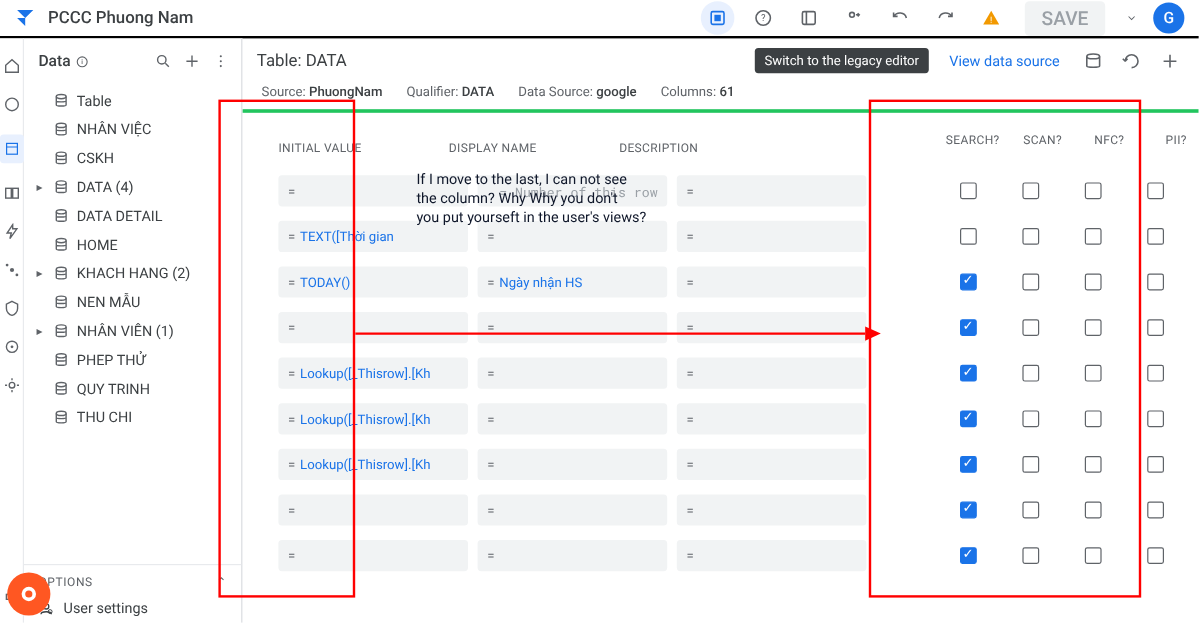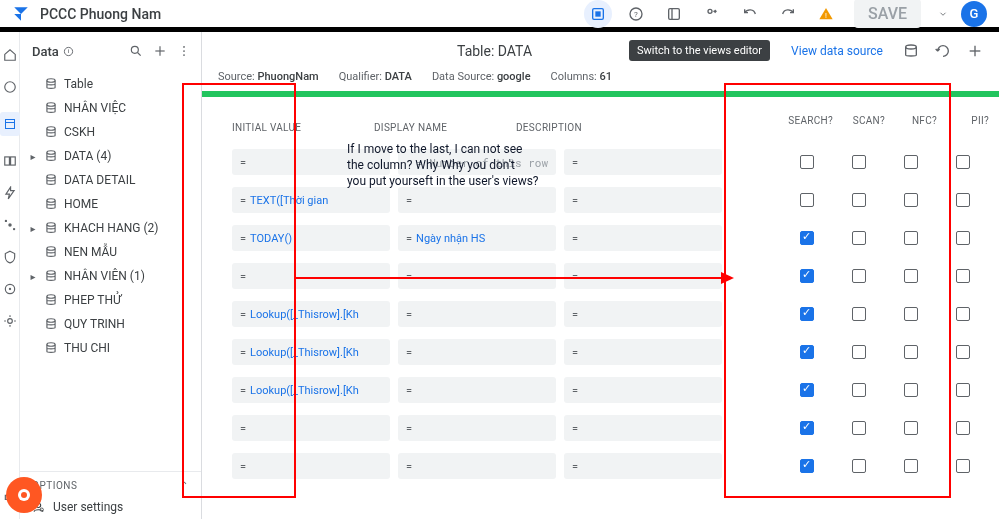--- a/index.html
+++ b/index.html
@@ -1,19 +1,19 @@
 <!DOCTYPE html>
 <html><head>
 <meta charset="utf-8">
 <style>
 * { margin: 0; padding: 0; box-sizing: border-box; font-family: -apple-system, BlinkMacSystemFont, "Segoe UI", Roboto, Arial, sans-serif; }
 body { width: 999px; height: 519px; overflow: hidden; background: #fff; position: relative; font-size: 13px; color: #3c4043; }
 
 
-.top-header { height: 32px; display: flex; align-items: center; padding: 0 12px; gap: 10px; border-bottom: 5px solid #000000; }
+.top-header { height: 32px; display: flex; align-items: center; padding: 0 12px; gap: 10px; border-bottom: 2px solid #000000; }
 .logo { width: 18px; height: 18px; }
 .app-title { font-size: 14px; font-weight: 500; color: #3c4043; flex: 1; }
 .hdr-btn { width: 28px; height: 28px; display: flex; align-items: center; justify-content: center; border-radius: 50%; cursor: pointer; color: #5f6368; }
 .hdr-btn.active { background: #e8f0fe; color: #1a73e8; }
 .hdr-btn.warn { color: #f29900; }
 .save-btn { background: #f1f3f4; color: #9aa0a6; border: none; padding: 5px 14px; font-size: 16px; font-weight: 500; border-radius: 4px; margin: 0 4px; }
 .avatar { width: 26px; height: 26px; border-radius: 50%; background: #1a73e8; color: #fff; display: flex; align-items: center; justify-content: center; font-size: 13px; font-weight: 500; }
 
 
 .main-row { display: flex; height: calc(100% - 32px); }
@@ -29,26 +29,26 @@
 .sb-tree { flex: 1; overflow-y: auto; padding: 2px 0; }
 .tree-item { display: flex; align-items: center; height: 24px; padding: 0 6px 0 8px; font-size: 12px; color: #3c4043; cursor: pointer; gap: 6px; }
 .tree-caret { width: 10px; font-size: 10px; color: #5f6368; text-align: center; }
 .tree-icn { width: 14px; height: 14px; color: #5f6368; flex-shrink: 0; }
 .sb-options { border-top: 1px solid #e8eaed; }
 .opt-head { font-size: 10px; color: #5f6368; padding: 8px 12px 4px; letter-spacing: 0.5px; display:flex; justify-content:space-between; align-items:center;}
 .opt-item { display: flex; align-items: center; height: 24px; padding: 0 12px; gap: 8px; font-size: 12px; cursor: pointer; }
 
 
 .content { flex: 1; display: flex; flex-direction: column; overflow: hidden; }
-.c-title-row { height: 38px; display: flex; align-items: center; padding: 0 12px; gap: 8px; text-align: center; }
+.c-title-row { height: 38px; display: flex; align-items: center; padding: 0 12px; gap: 8px; }
 .c-title { font-size: 14px; font-weight: 400; flex: 1; }
 .tooltip-badge { position: absolute; background: #3c4043; color: #fff; font-size: 11px; padding: 4px 8px; border-radius: 3px; }
 .view-link { color: #1a73e8; font-size: 12px; cursor: pointer; padding: 4px 8px; }
 .c-ic { color: #5f6368; cursor: pointer; padding: 4px; }
-.c-meta { display: flex; gap: 20px; padding: 0 16px 8px 16px; font-size: 11px; color: #5f6368; border-bottom: 6px solid #22c55e; }
+.c-meta { display: flex; gap: 20px; padding: 0 16px 8px 16px; font-size: 11px; color: #5f6368; border-bottom: 3px solid #22c55e; }
 .c-meta b { color: #3c4043; font-weight: 500; }
 
 .grid-wrap { flex: 1; overflow: auto; padding: 0 10px; }
 .col-heads { display: flex; height: 46px; align-items: center; padding-left: 20px; }
 .ch-wide { width: 142px; font-size: 10px; color: #5f6368; letter-spacing: 0.3px; margin-top: 14px; }
 .ch-narrow { width: 52px; font-size: 10px; color: #5f6368; text-align: right; letter-spacing: 0.3px; }
 .ch-gap { flex:1; }
 
 .data-row { display: flex; height: 38px; align-items: center; padding-left: 20px; gap: 0; }
 .cell { width: 158px; height: 26px; background: #f1f3f4; border-radius: 3px; margin-right: 8px; display: flex; align-items: center; padding: 0 8px; font-family: 'Roboto Mono', monospace; font-size: 11px; color: #5f6368; overflow: hidden; white-space: nowrap; }
@@ -121,21 +121,21 @@
     </div>
   <button class="save-btn">SAVE</button>
   <div class="hdr-btn" style="width:16px;">
       <svg width="10" height="10" viewBox="0 0 24 24">
         <path d="M6 9 l6 6 l6 -6" fill="none" stroke="currentColor" stroke-width="2"></path>
       </svg>
     </div>
   <div class="avatar">G</div>
 </div>
 
-<div class="tooltip-badge" style="left:629px; top:40px;">Switch to the views editor</div>
+<div class="tooltip-badge" style="left:629px; top:40px;">Switch to the legacy editor</div>
 
 <div class="main-row">
 
   <div class="icon-rail">
     <span class="rail-ic">
         <svg width="14" height="14" viewBox="0 0 24 24">
           <path d="M3 11 L12 3 L21 11 V21 H3 Z" fill="none" stroke="currentColor" stroke-width="2"></path>
         </svg>
       </span>
     <span class="rail-ic">

